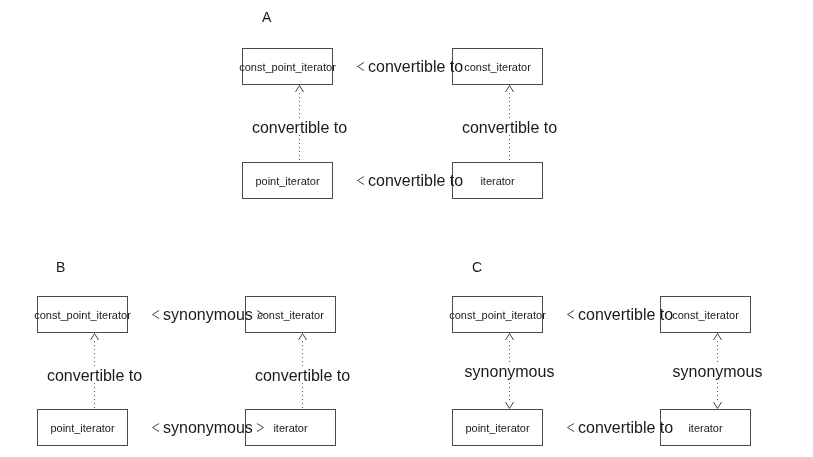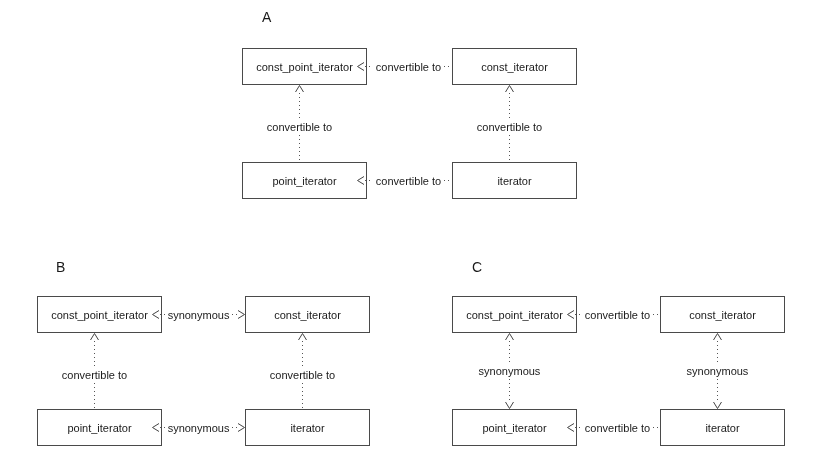--- a/index.html
+++ b/index.html
@@ -1,30 +1,30 @@
 <!DOCTYPE html>
 <html><head>
 <meta charset="utf-8">
 <style>
   html,body{margin:0;padding:0;background:#fff;}
   #page{position:relative;width:813px;height:457px;background:#ffffff;overflow:hidden;
         font-family:"Liberation Sans",sans-serif;color:#1a1a1a;}
   .dlabel{position:absolute;font-size:14px;color:#1a1a1a;}
-  .box{position:absolute;width:125px;height:37px;box-sizing:border-box;
+  .box{position:absolute;width:91px;height:37px;box-sizing:border-box;
        border:1px solid #4a4a4a;background:#fff;display:flex;align-items:center;
        justify-content:center;font-size:11px;white-space:nowrap;}
   .hconn{position:absolute;height:17px;display:flex;flex-direction:row;
          align-items:center;}
   .vconn{position:absolute;width:80px;display:flex;flex-direction:column;
          align-items:center;}
   .dots-h{flex:1;height:1px;align-self:center;
           background-image:repeating-linear-gradient(to right,#555 0,#555 1px,transparent 1px,transparent 4px);}
   .dots-v{flex:1;width:1px;align-self:center;
           background-image:repeating-linear-gradient(to bottom,#555 0,#555 1px,transparent 1px,transparent 4px);}
-  .edge-label{font-size:11px;white-space:nowrap;color:#1a1a1a;}
+  .edge-label{font-size:16px;white-space:nowrap;color:#1a1a1a;}
   .hconn .edge-label{padding:0 3px;}
   .vconn .edge-label{padding:1px 0;line-height:13px;}
   .ah{display:block;flex:0 0 auto;}
   .ah polyline{fill:none;stroke:#444;stroke-width:1;}
 </style>
 </head>
 <body>
 
 <div id="page">
 

